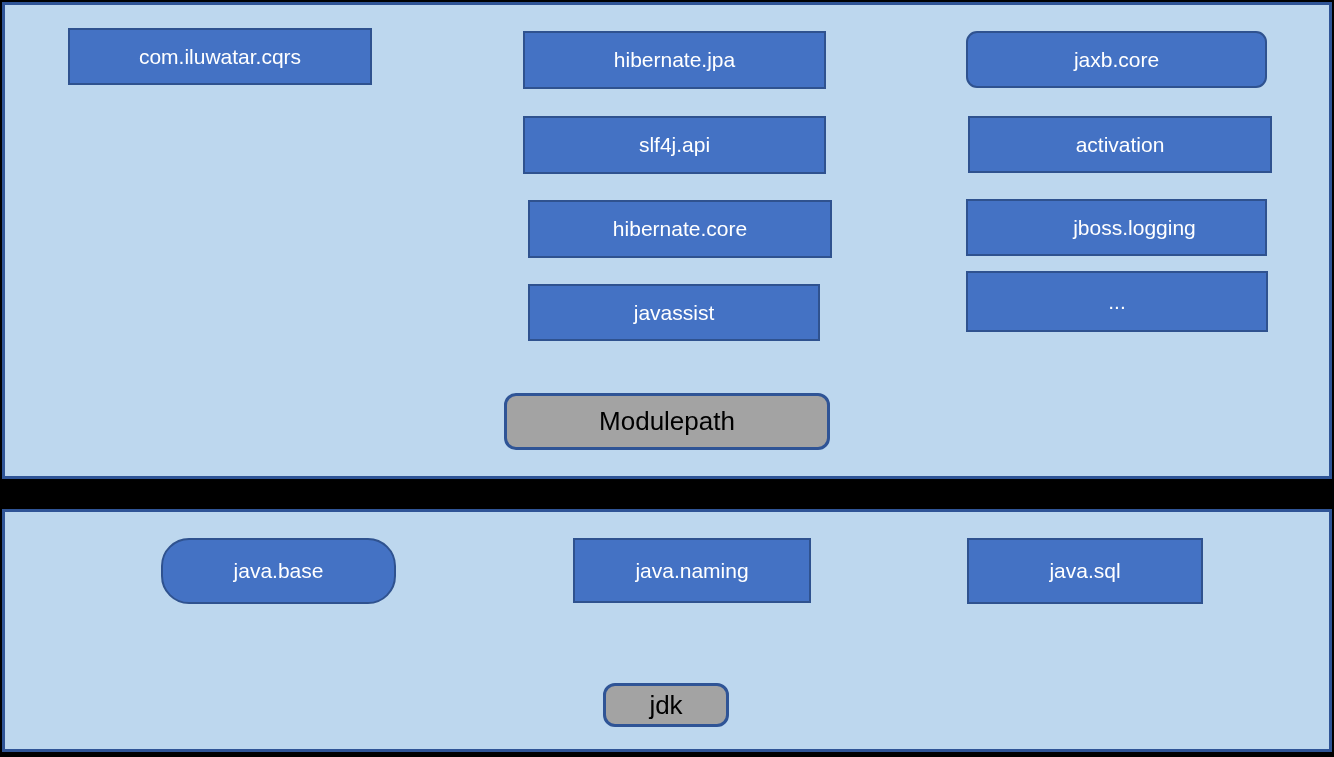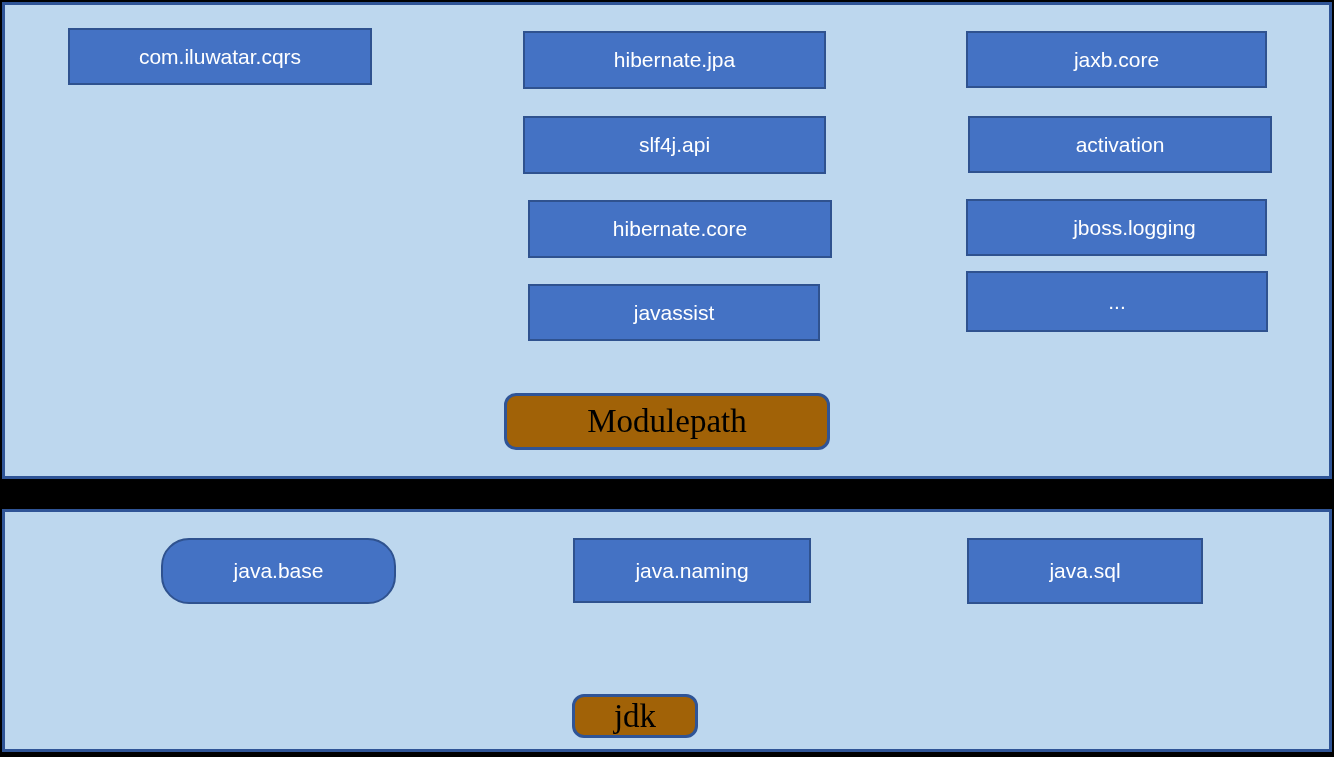--- a/index.html
+++ b/index.html
@@ -26,48 +26,47 @@
     box-sizing: border-box;
     color: #FFFFFF;
     font-size: 21px;
     display: flex;
     align-items: center;
     justify-content: center;
     white-space: nowrap;
   }
   .label-box {
     position: absolute;
-    background: #a16207;
+    background: #a3a3a3;
     border: 3px solid #2F5496;
     border-radius: 12px;
     box-sizing: border-box;
     color: #000000;
-    font-size: 33px;
+    font-size: 26px;
     display: flex;
     align-items: center;
     justify-content: center;
     white-space: nowrap;
-    font-family: Liberation Serif, serif;
   }
   
   .b-cqrs      { left: 68px;  top: 28px;  width: 304px; height: 57px; }
   .b-hibjpa    { left: 523px; top: 31px;  width: 303px; height: 58px; }
   .b-slf4j     { left: 523px; top: 116px; width: 303px; height: 58px; }
   .b-hibcore   { left: 528px; top: 200px; width: 304px; height: 58px; }
   .b-javassist { left: 528px; top: 284px; width: 292px; height: 57px; }
-  .b-jaxb      { left: 966px; top: 31px;  width: 301px; height: 57px; }
+  .b-jaxb      { left: 966px; top: 31px;  width: 301px; height: 57px; border-radius: 11px; }
   .b-activ     { left: 968px; top: 116px; width: 304px; height: 57px; }
   .b-jboss     { left: 966px; top: 199px; width: 301px; height: 57px; padding-left: 36px; }
   .b-more      { left: 966px; top: 271px; width: 302px; height: 61px; }
   .b-modulepath{ left: 504px; top: 393px; width: 326px; height: 57px; }
   
   .b-javabase   { left: 161px; top: 538px; width: 235px; height: 66px; border-radius: 28px; }
   .b-javanaming { left: 573px; top: 538px; width: 238px; height: 65px; }
   .b-javasql    { left: 967px; top: 538px; width: 236px; height: 66px; }
-  .b-jdk        { left: 572px; top: 683px; width: 126px; height: 44px; margin-top: 11px; }
+  .b-jdk        { left: 603px; top: 683px; width: 126px; height: 44px; }
 </style>
 </head>
 <body>
 
 <div class="canvas">
 
   <div class="panel panel-modulepath"></div>
   <div class="panel panel-jdk"></div>
 
   <div class="module-box b-cqrs">com.iluwatar.cqrs</div>

